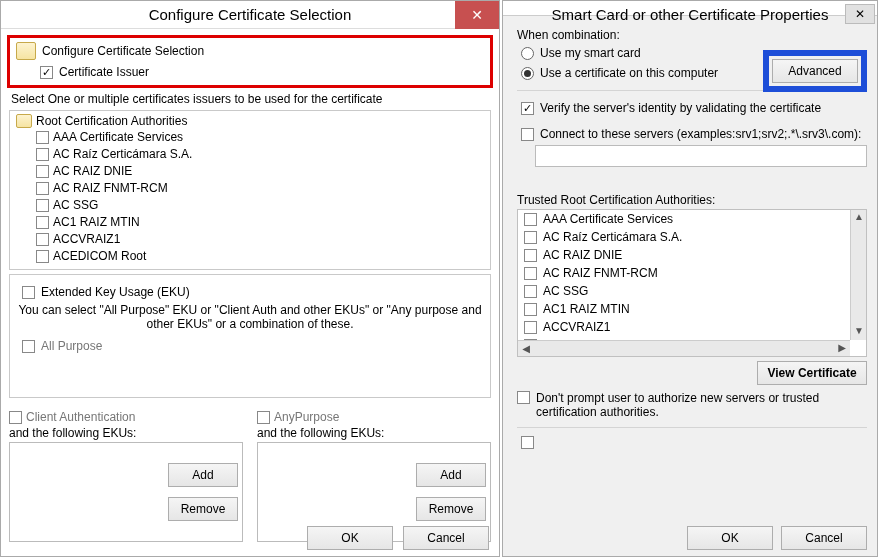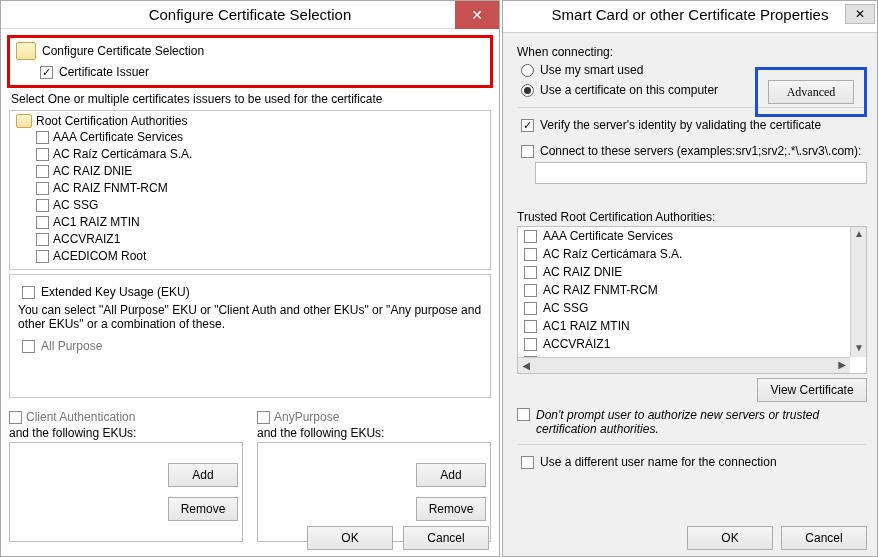--- a/index.html
+++ b/index.html
@@ -38,21 +38,21 @@
   }
   .sec-head .row1 { display: flex; align-items: center; gap:6px; }
   .cert-ico {
     width: 20px; height: 18px; border: 1px solid #c7a94a;
     background: linear-gradient(#fdf3d0,#f6e4a2); border-radius:2px;
     display:inline-block;
   }
   .sec-head .row2 { margin-top:3px;padding-left:20px; }
   .instr { margin: 4px 10px 2px 10px; }
   .grp {
-    border: 1px solid #c9c9c9; margin: 4px 8px; position: relative;
+    border: 1px solid #c9c9c9; margin: 4px 8px; position: relative; text-align: center;
   }
   .grp-tree {
     height: 160px; overflow-y: scroll; background:#fff; padding:2px 0;
   }
   .tree-root { display:flex; align-items:center; gap:4px; padding:1px 6px; }
   .tree-root .cert-ico { width:16px; height:14px; }
   .tree-item { display:flex; align-items:center; gap:4px; padding:0 6px 0 26px; line-height:17px;}
   .chk {
     width:13px; height:13px; border:1px solid #888; background:#fff; display:inline-block; flex:0 0 13px;
   }
@@ -79,57 +79,57 @@
   .btn.big { min-width:86px; }
   .footer-l {
     position:absolute; bottom:6px; right:10px; display:flex; gap:10px;
   }
   
   .dlg-right {
     left: 502px; top: 0; width: 376px; height: 557px;
     background:#f0f0f0;
   }
   .dlg-right .titlebar {
-    height: 32px; line-height: 28px; font-size: 15px; text-align:center;
+    height: 15px; line-height: 28px; font-size: 15px; text-align:center;
     background:#fff; border-bottom:1px solid #ccc; position:relative;
   }
   .dlg-right .close-x {
     position:absolute; right:2px; top:3px; width:30px; height:20px;
     background:#e1e1e1; border:1px solid #bbb; text-align:center; line-height:18px;
     font-family: Arial; font-size:12px;
   }
   .rbody { padding: 8px 10px 0 14px; position:relative; }
   .lbl { margin: 4px 0 2px 0; }
   .radio-row, .chk-row { display:flex; align-items:center; gap:6px; margin:2px 0 2px 4px; line-height:18px;}
   .radio {
     width:13px; height:13px; border:1px solid #666; border-radius:50%; display:inline-block; position:relative; background:#fff;
   }
   .radio.on::after{
     content:""; position:absolute; left:2px; top:2px; width:7px; height:7px; border-radius:50%; background:#333;
   }
   .adv-wrap { position:absolute; right:10px; top:34px; }
-  .adv-frame { border:3px solid #1d4ed8; padding:10px;font-family:Liberation Serif, serif; }
+  .adv-frame { border:6px solid #1d4ed8; padding:3px; }
   .hr { border-top:1px solid #d4d4d4; margin:8px 0; }
   .conn-input {
     border:1px solid #bbb; background:#fff; height:22px; width: 332px; margin:2px 0 6px 18px;
   }
   .rgrp {
     border:1px solid #c0c0c0; height:148px; margin:2px 0 4px 0; background:#fff;
     overflow: hidden; position:relative;
   }
   .rgrp-inner { position:absolute; left:0; right:16px; top:0; bottom:16px; overflow:hidden; }
   .r-item { display:flex; align-items:center; gap:6px; padding:0 6px; line-height:18px; }
   .vscroll { position:absolute; right:0; top:0; bottom:16px; width:16px; background:#e9e9e9; border-left:1px solid #ccc;}
   .vscroll .arrow{width:16px;height:16px;text-align:center;line-height:14px;font-size:10px;color:#555;}
   .vscroll .bottom{position:absolute;bottom:0;}
   .hscroll { position:absolute; left:0; right:16px; bottom:0; height:16px; background:#e9e9e9; border-top:1px solid #ccc;}
   .hscroll .arrow{width:16px;height:16px;display:inline-block;text-align:center;line-height:14px;font-size:10px;color:#555;}
   .hscroll .right{float:right;}
-  .view-cert-row { display:flex; justify-content:flex-end; margin:4px 0 6px 0; }
-  .dont-prompt { display:flex; gap:6px; margin:4px 0 6px 0;font-style:italic; }
+  .view-cert-row { display:flex; justify-content:flex-end; margin:4px 0 6px 0;font-weight:bold; }
+  .dont-prompt { display:flex; gap:6px; margin:4px 0 6px 0; }
   .footer-r {
     position:absolute; bottom:6px; right:10px; display:flex; gap:8px;
   }
   
   .grp-tree::-webkit-scrollbar{width:16px;}
   .grp-tree::-webkit-scrollbar-track{background:#e9e9e9;}
   .grp-tree::-webkit-scrollbar-thumb{background:#cfcfcf;border:1px solid #bbb;}
 </style>
 </head>
 <body>
@@ -246,24 +246,24 @@
     <span>Smart Card or other Certificate Properties</span>
     <div class="close-x">✕</div>
   </div>
   <div class="rbody">
     <div class="adv-wrap">
       <div class="adv-frame">
         <div class="btn big">Advanced</div>
       </div>
     </div>
 
-    <div class="lbl">When connecting:</div>
+    <div class="lbl">When combination:</div>
     <div class="radio-row">
       <span class="radio"></span>
-      <span>Use my smart used</span>
+      <span>Use my smart card</span>
     </div>
     <div class="radio-row">
       <span class="radio on"></span>
       <span>Use a certificate on this computer</span>
     </div>
 
     <div class="hr"></div>
 
     <div class="chk-row">
       <span class="chk on"></span>
@@ -328,21 +328,20 @@
 
     <div class="dont-prompt">
       <span class="chk"></span>
       <span>Don't prompt user to authorize new servers or trusted certification authorities.</span>
     </div>
 
     <div class="hr"></div>
 
     <div class="chk-row">
       <span class="chk"></span>
-      <span>Use a different user name for the connection</span>
     </div>
   </div>
 
   <div class="footer-r">
     <div class="btn big">OK</div>
     <div class="btn big">Cancel</div>
   </div>
 </div>
 
 </body></html>

